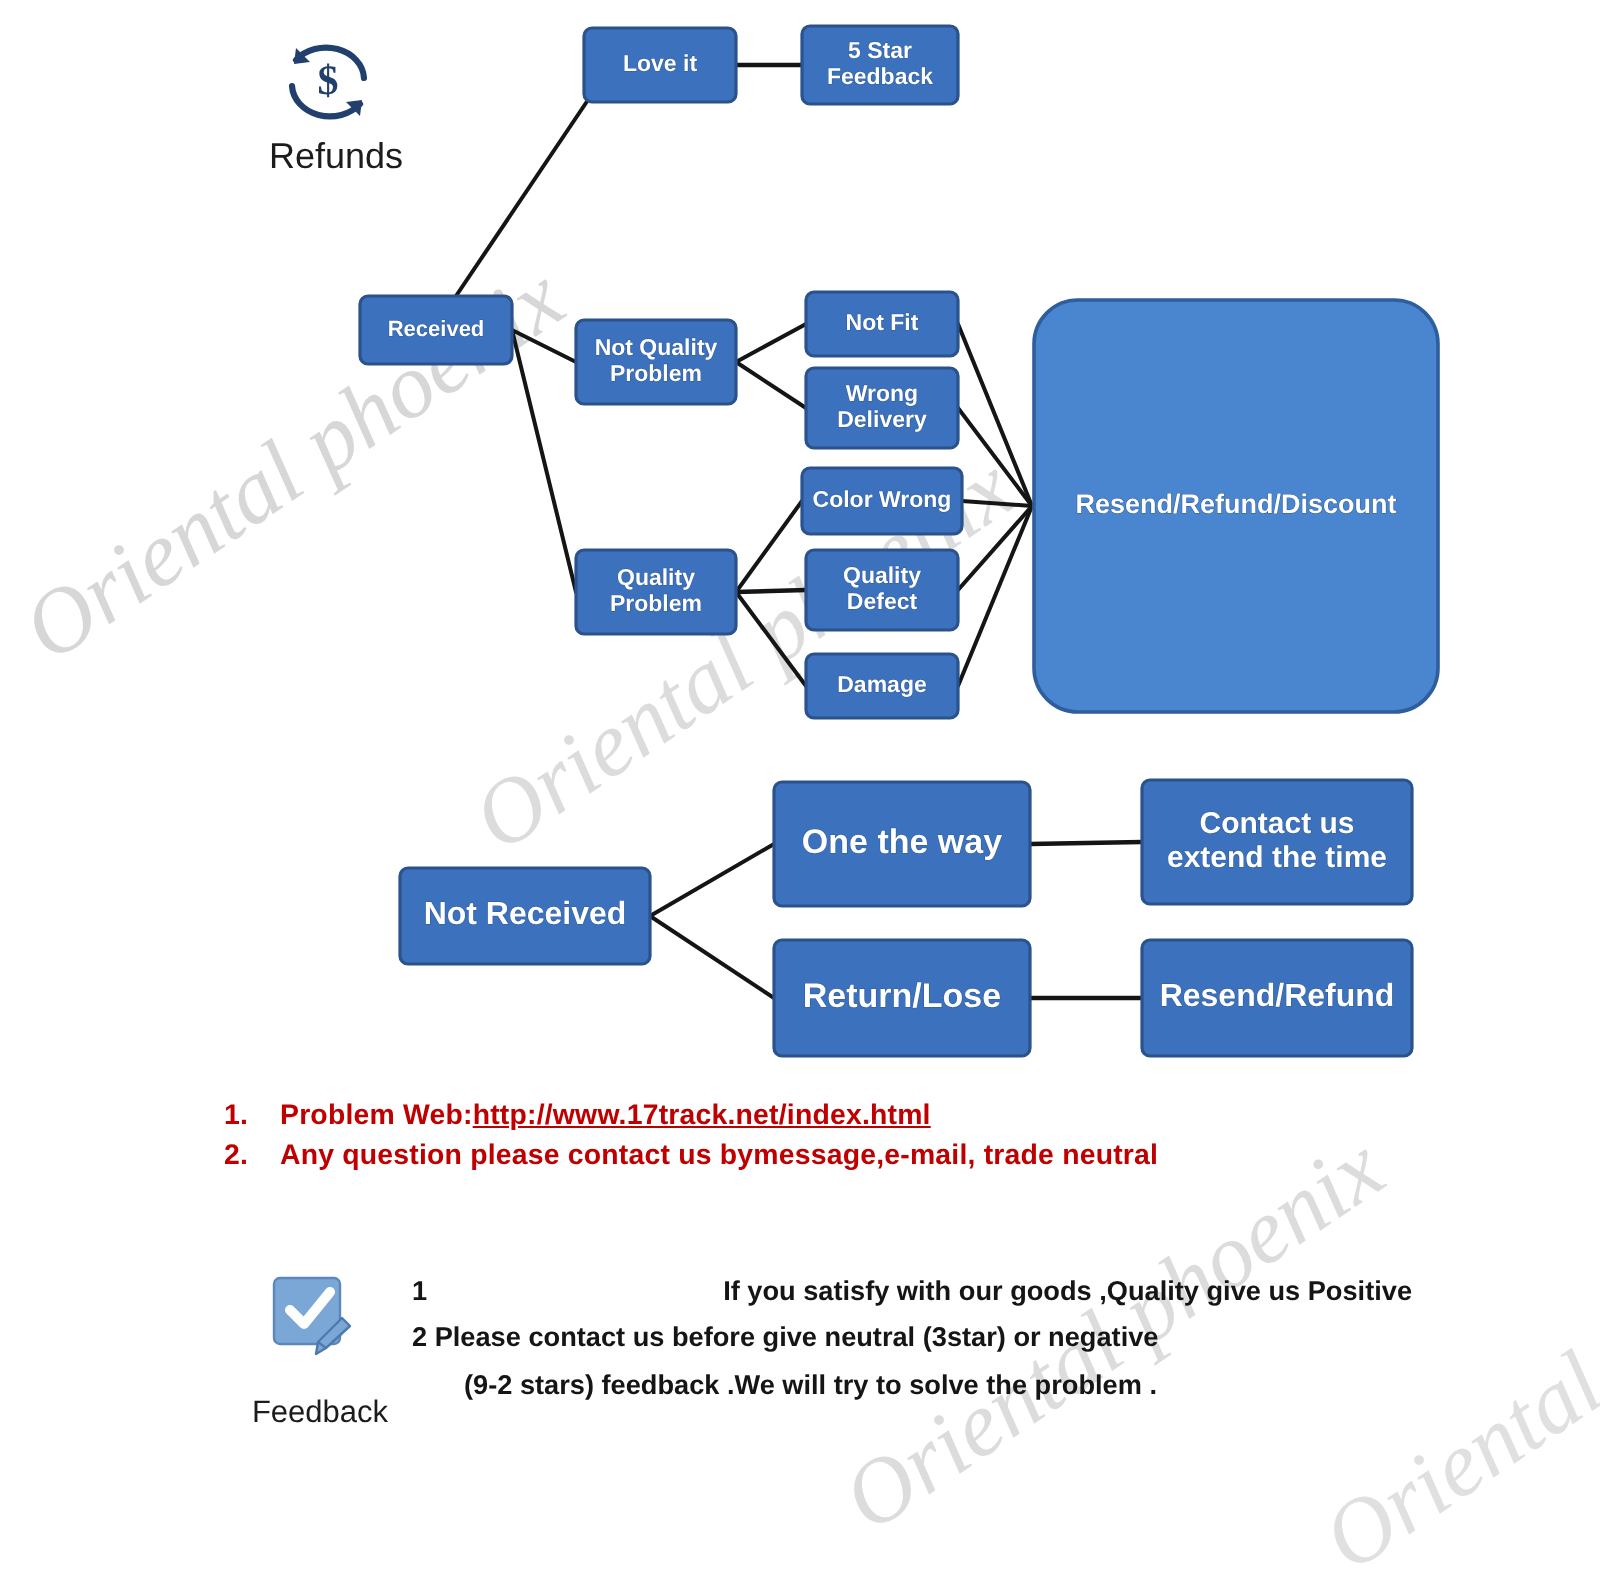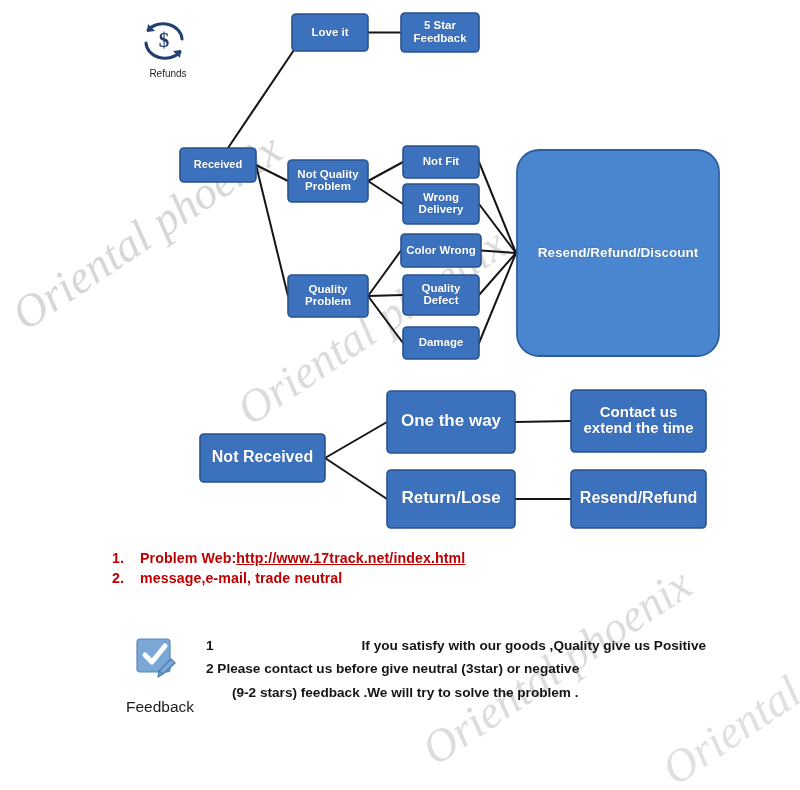--- a/index.html
+++ b/index.html
@@ -44,21 +44,21 @@
     stroke-width:0.5;
   }
   .conn{stroke:#151515;stroke-width:2.2;fill:none;stroke-linecap:round;}
   .conn-thin{stroke:#151515;stroke-width:2.0;fill:none;stroke-linecap:round;}
 
   
   .refund-icon{position:absolute;left:136px;top:16px;width:56px;height:50px;}
   .refund-label{
     position:absolute;left:128px;top:68px;width:80px;
     text-align:center;
-    font-size:10px;color:#1c1c1c;
+    font-size:18px;color:#1c1c1c;
     font-family:"Liberation Sans", sans-serif;
   }
 
   
   .notes{position:absolute;left:112px;top:548px;width:620px;}
   .note-line{
     display:flex;
     color:#c00000;
     font-weight:700;
     font-size:14.2px;
@@ -214,20 +214,21 @@
   </svg>
 
   <div class="notes">
     <div class="note-line">
       <span class="note-num">1.</span>
       <span>Problem Web: </span>
       <span class="note-link">http://www.17track.net/index.html</span>
     </div>
     <div class="note-line">
       <span class="note-num">2.</span>
+      <span>Any question please contact us by </span>
       <span class="sq">message,</span>
       <span>e-mail, trade neutral</span>
     </div>
   </div>
 
   <div class="fb-icon">
     <svg viewBox="0 0 50 48" width="50" height="48">
       <rect x="4" y="5" width="33" height="33" rx="3" fill="#7ba7d7" stroke="#5b87ba" stroke-width="1.2"></rect>
       <path d="M12,21 L19,28 L32,12" fill="none" stroke="#ffffff" stroke-width="5" stroke-linecap="round" stroke-linejoin="round"></path>
       <path d="M30,40 L25,43 L26,37 L38,25 L42,29 Z" fill="#7ba7d7" stroke="#4d7aad" stroke-width="1.2" stroke-linejoin="round"></path>

